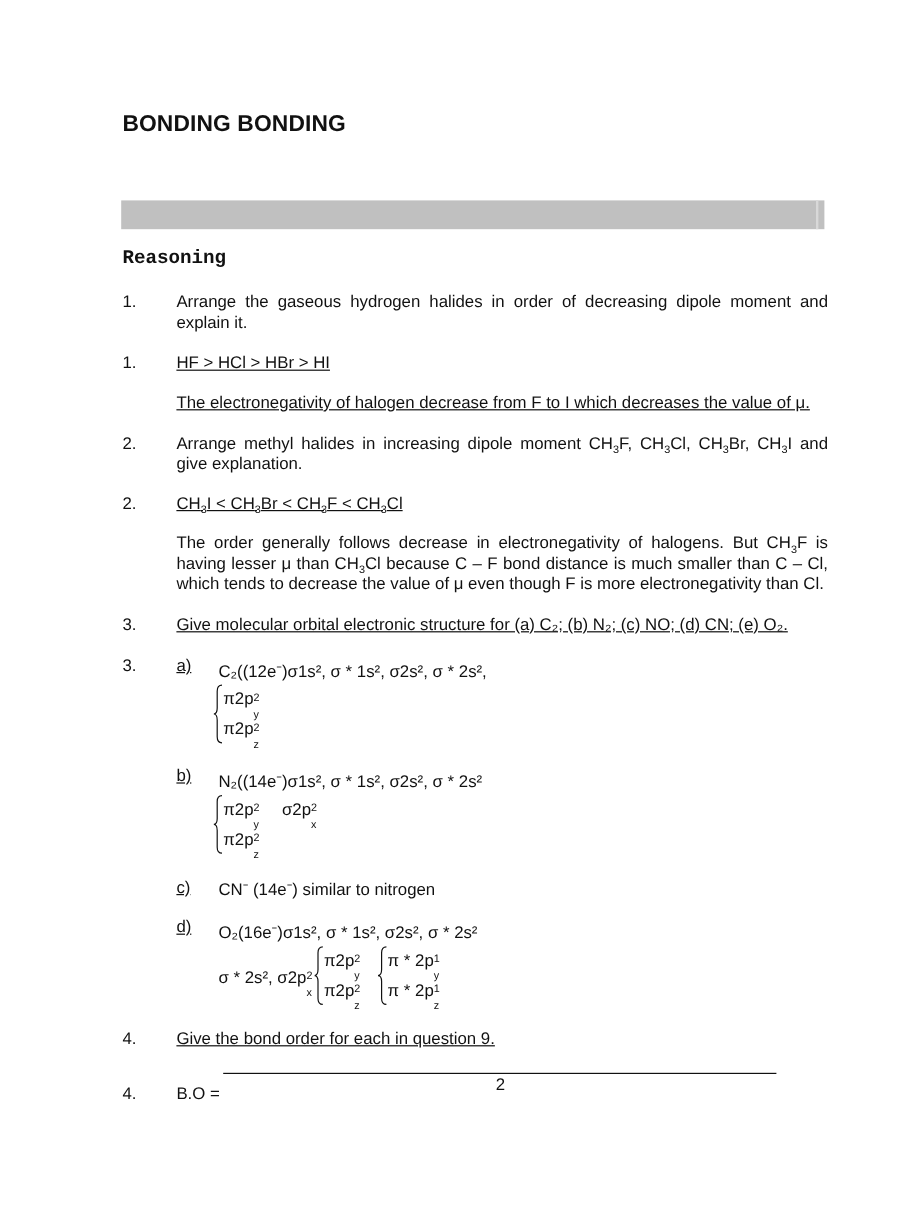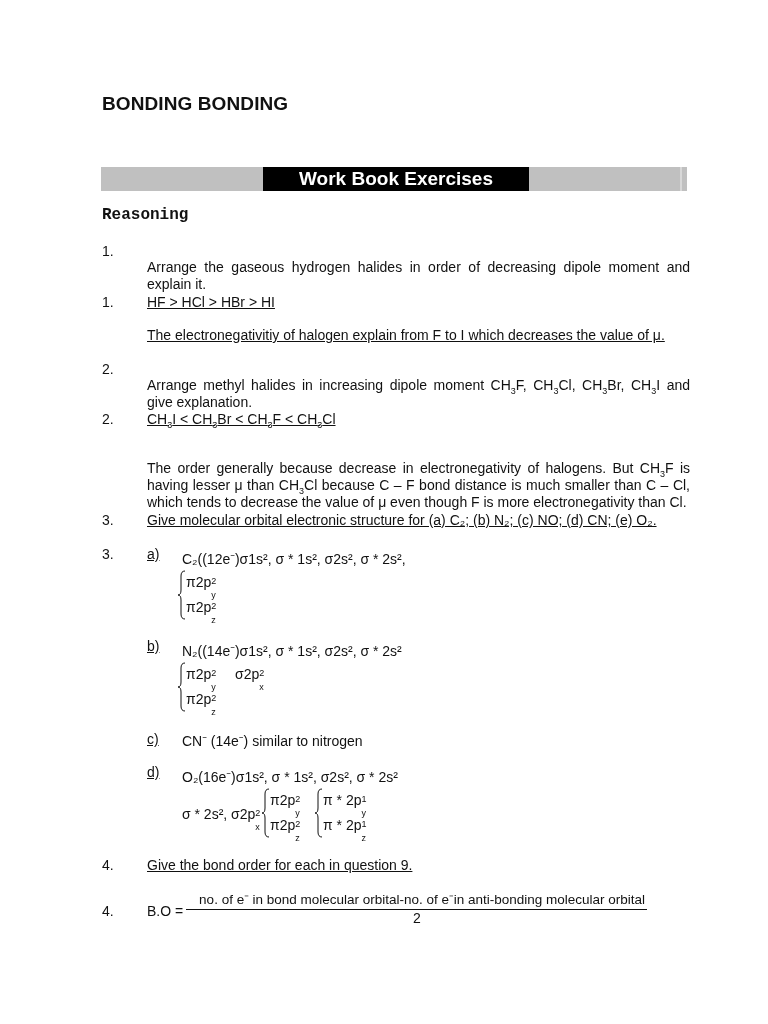--- a/index.html
+++ b/index.html
@@ -10,55 +10,54 @@
     .abs { position: absolute; }
     .title { left: 102px; top: 93px; font-size: 19px; font-weight: bold; letter-spacing: 0.1px; }
     .banner { left: 101px; top: 167px; width: 586px; height: 24px; background: #c0c0c0; }
     .banner-stripe { position: absolute; left: 579px; top: 0; width: 2px; height: 24px; background: #d8d8d8; }
     .banner-box {
       position: absolute; left: 162px; top: 0; width: 266px; height: 24px; background: #000000;
       color: #ffffff; font-size: 19px; font-weight: bold; text-align: center; line-height: 24px;
     }
     .section { left: 102px; top: 206px; font-size: 16px; font-weight: bold; font-family: Liberation Mono, monospace; }
     .num { left: 102px; font-size: 14px; }
-    .txt { left: 147px; width: 543px; font-size: 14px; line-height: 17px; text-align: justify; margin-top: 16px; }
+    .txt { left: 147px; width: 543px; font-size: 14px; line-height: 17px; text-align: justify; }
     .lbl { left: 147px; font-size: 14px; text-decoration: underline; }
     .f { font-size: 14px; white-space: nowrap; }
     sub, sup { font-size: 9px; line-height: 0; }
     .stack { display: inline-block; position: relative; width: 0; vertical-align: baseline; }
     .stack .u { position: absolute; left: 0; top: -11px; font-size: 9px; }
     .stack .d { position: absolute; left: 0; top: 3px; font-size: 9px; }
     .frac-line { height: 1px; background: #111; }
   </style>
 </head>
 <body>
 
 <div class="abs title">BONDING BONDING</div>
 <div class="abs banner">
-  <div class="banner-box">Work Book Exercises</div>
   <div class="banner-stripe"></div>
 </div>
 <div class="abs section">Reasoning</div>
 
 <div class="abs num" style="top:243px">1.</div>
 <div class="abs txt" style="top:243px">Arrange the gaseous hydrogen halides in order of decreasing dipole moment and explain it.</div>
 <div class="abs num" style="top:294px">1.</div>
 <div class="abs lbl" style="top:294px">HF &gt; HCl &gt; HBr &gt; HI</div>
-<div class="abs lbl" style="top:327px">The electronegativitiy of halogen explain from F to I which decreases the value of μ.</div>
+<div class="abs lbl" style="top:327px">The electronegativity of halogen decrease from F to I which decreases the value of μ.</div>
 
 <div class="abs num" style="top:361px">2.</div>
 <div class="abs txt" style="top:361px">
   <span>Arrange methyl halides in increasing dipole moment CH</span><sub>3</sub><span>F, CH</span><sub>3</sub><span>Cl, CH</span><sub>3</sub><span>Br, CH</span><sub>3</sub><span>I and give explanation.</span>
 </div>
 <div class="abs num" style="top:411px">2.</div>
 <div class="abs lbl" style="top:411px">
   <span>CH</span><sub>3</sub><span>I &lt; CH</span><sub>3</sub><span>Br &lt; CH</span><sub>3</sub><span>F &lt; CH</span><sub>3</sub><span>Cl</span>
 </div>
 <div class="abs txt" style="top:444px">
-  <span>The order generally because decrease in electronegativity of halogens. But CH</span><sub>3</sub><span>F is having lesser μ than CH</span><sub>3</sub><span>Cl because C – F bond distance is much smaller than C – Cl, which tends to decrease the value of μ even though F is more electronegativity than Cl.</span>
+  <span>The order generally follows decrease in electronegativity of halogens. But CH</span><sub>3</sub><span>F is having lesser μ than CH</span><sub>3</sub><span>Cl because C – F bond distance is much smaller than C – Cl, which tends to decrease the value of μ even though F is more electronegativity than Cl.</span>
 </div>
 
 <div class="abs num" style="top:512px">3.</div>
 <div class="abs lbl" style="top:512px">Give molecular orbital electronic structure for (a) C₂; (b) N₂; (c) NO; (d) CN; (e) O₂.</div>
 
 <div class="abs num" style="top:546px">3.</div>
 
 <div class="abs lbl" style="top:546px">a)</div>
 <div class="abs f" style="left:182px; top:549px">C₂((12e⁻)σ1s², σ * 1s², σ2s², σ * 2s²,</div>
 <div class="abs" style="left:178px; top:570px">
@@ -98,16 +97,15 @@
   <div class="abs f orb" style="left:141px; top:4px"><span>π * 2p</span><span class="stack"><span class="u">1</span><span class="d">y</span></span></div>
   <div class="abs f orb" style="left:141px; top:29px"><span>π * 2p</span><span class="stack"><span class="u">1</span><span class="d">z</span></span></div>
 </div>
 
 <div class="abs num" style="top:857px">4.</div>
 <div class="abs lbl" style="top:857px">Give the bond order for each in question 9.</div>
 
 <div class="abs num" style="top:903px">4.</div>
 <div class="abs f" style="left:147px; top:903px">B.O =</div>
 <div class="abs" style="left:186px; top:892px; width:461px">
-  <div class="f" style="font-size:13.5px; text-align:right; padding-right:2px; line-height:15px">no. of e⁻  in bond molecular orbital-no. of e⁻in anti-bonding molecular orbital</div>
   <div class="frac-line" style="margin-top:2px"></div>
   <div class="f" style="text-align:center; margin-left:176px; width:110px; line-height:17px">2</div>
 </div>
 
 </body></html>

